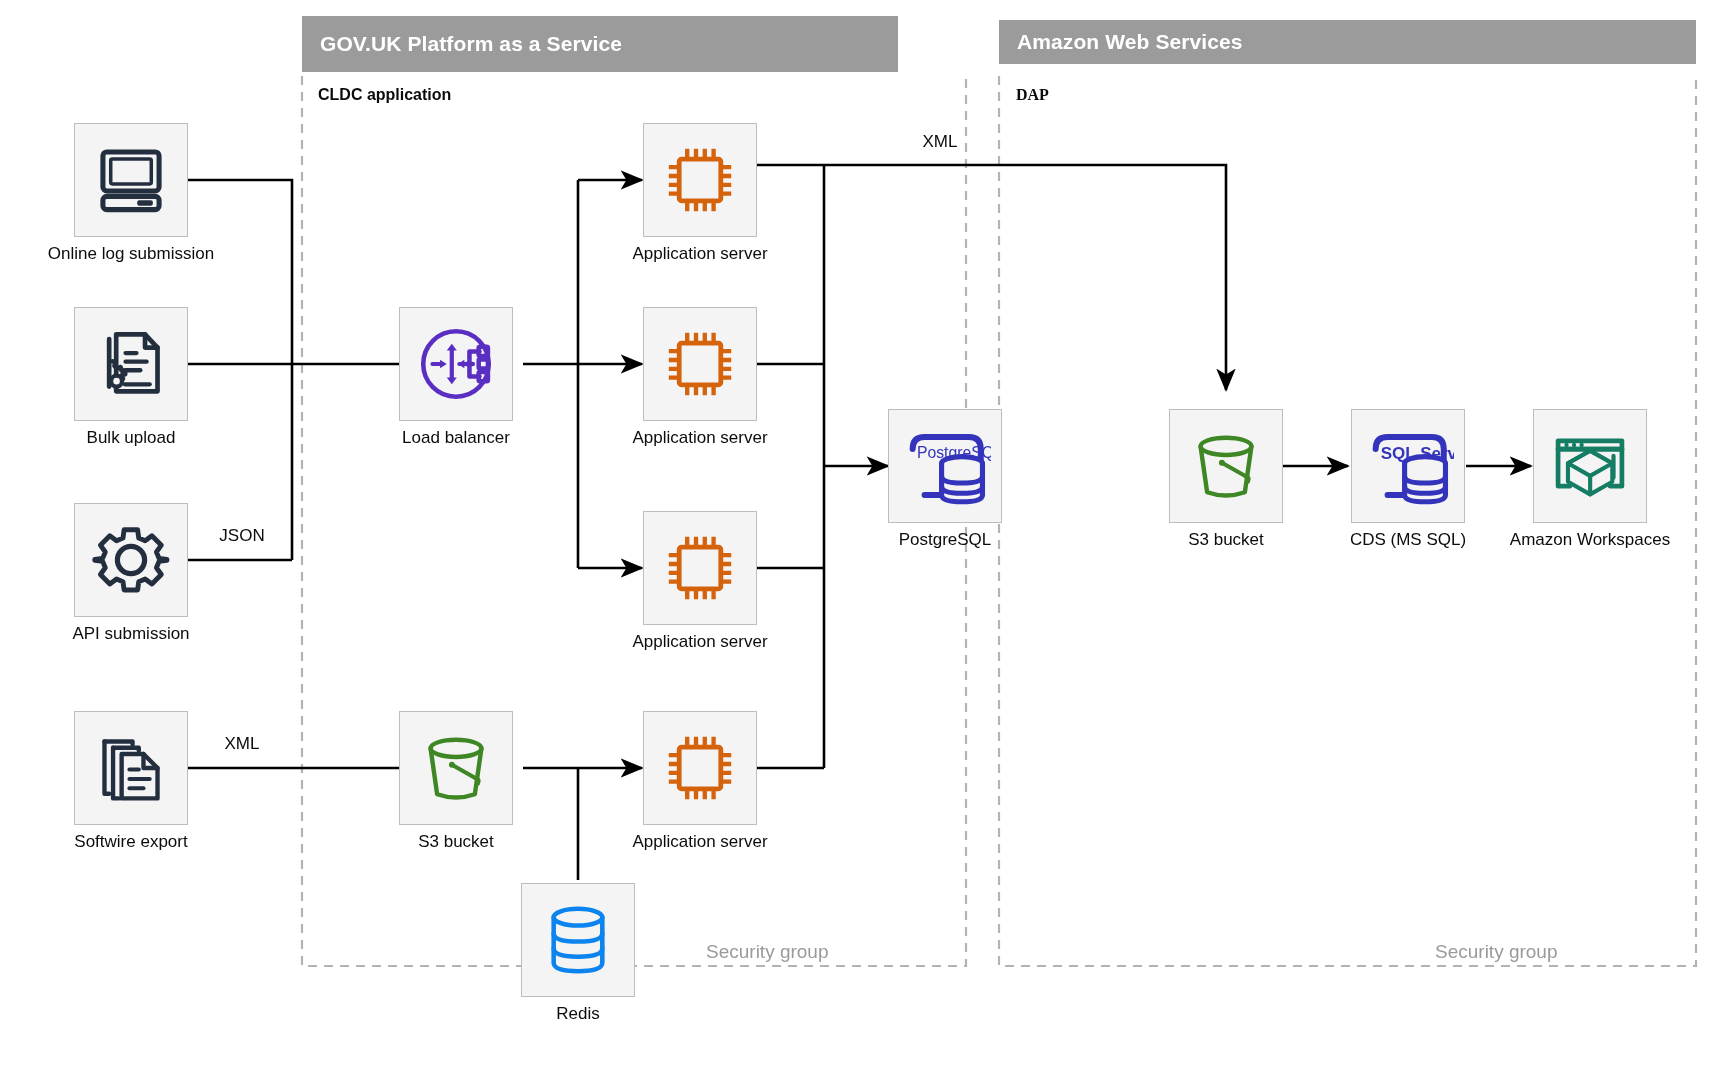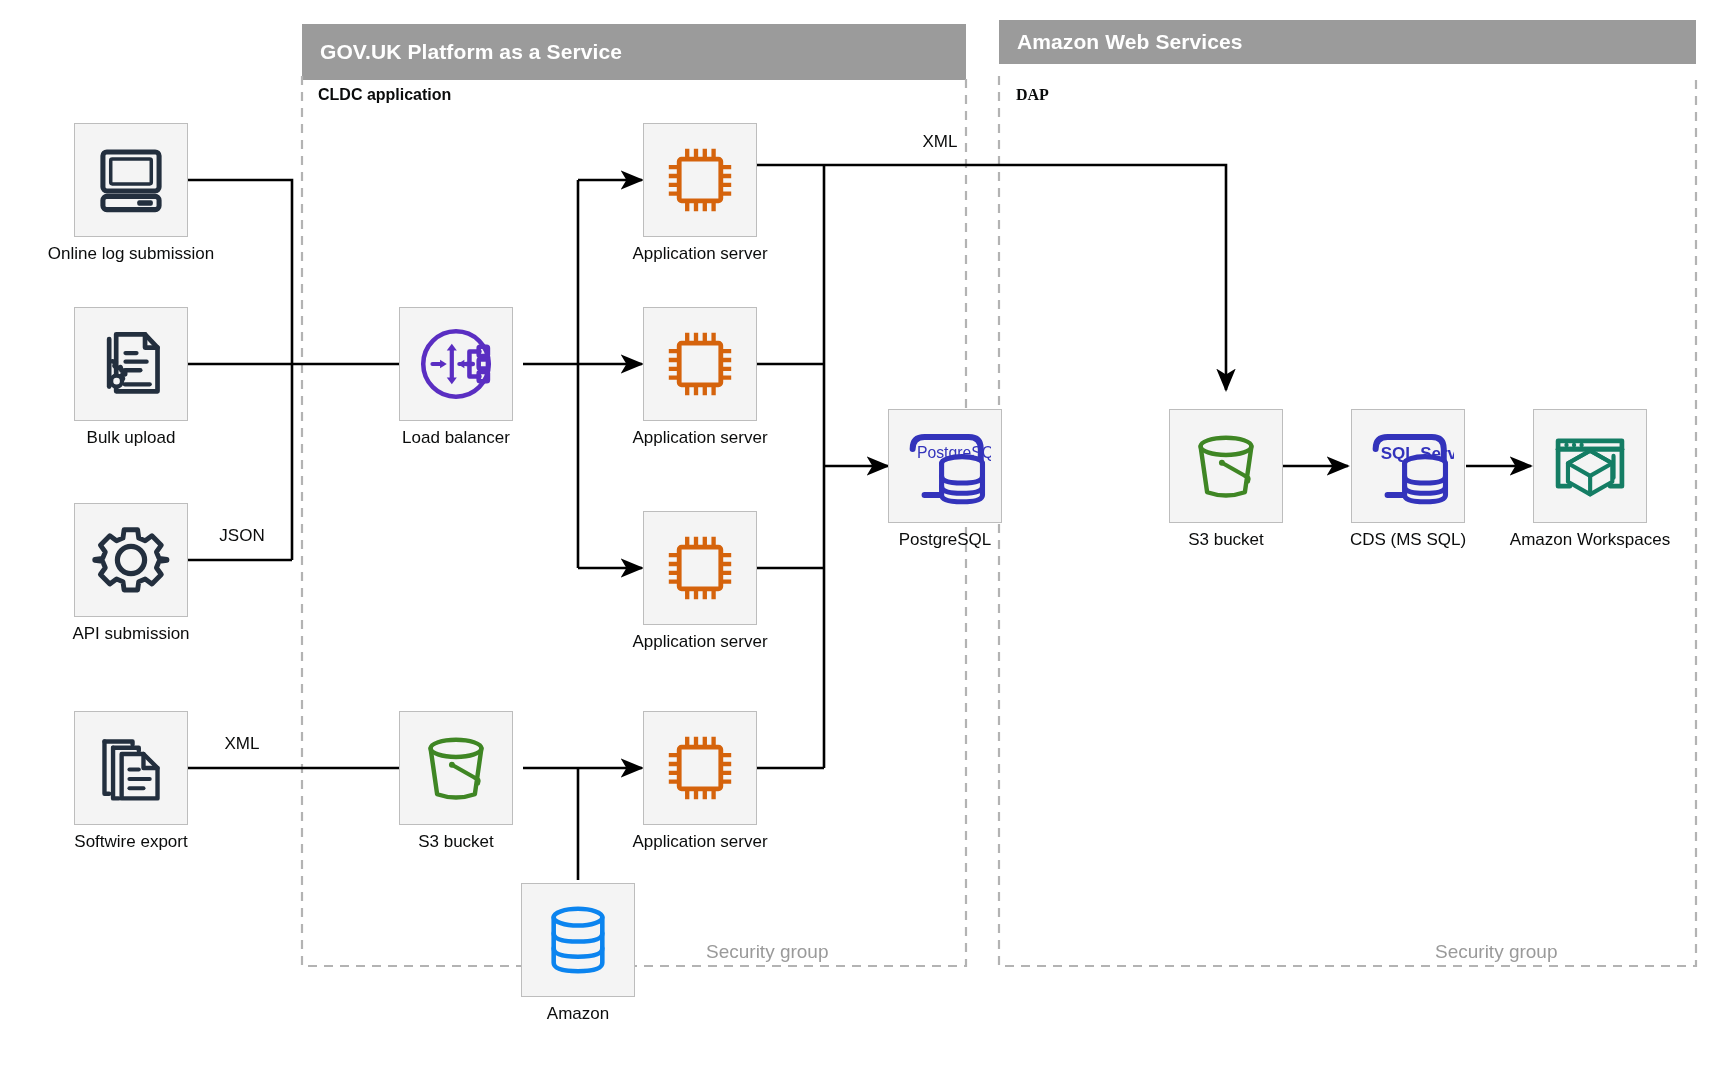--- a/index.html
+++ b/index.html
@@ -85,21 +85,21 @@
     white-space: nowrap;
     transform: translateX(-50%);
   }
   .tile svg { display: block; }
 </style>
 </head>
 <body>
 
 <div id="canvas">
 
-  <div class="zone-header" style="left:302px; top:24px; width:664px; height:56px;">
+  <div class="zone-header" style="left:302px; top:16px; width:596px; height:56px;">
     <span>GOV.UK Platform as a Service</span>
   </div>
   <div class="zone-header" style="left:999px; top:20px; width:697px; height:44px;">
     <span>Amazon Web Services</span>
   </div>
 
   <div class="zone-sub" style="left:318px; top:86px;">CLDC application</div>
   <div class="zone-sub" style="left:1016px; top:86px;font-family:Liberation Serif, serif;">DAP</div>
 
   <div class="sec-group" style="left:706px; top:941px; width:245px;">Security group</div>
@@ -331,21 +331,21 @@
     <div class="tile">
       <span>
         <svg width="66" height="76" viewBox="0 0 80 100" fill="none" stroke="#0b84ef" stroke-width="6" stroke-linejoin="round" stroke-linecap="round">
           <ellipse cx="40" cy="20" rx="32" ry="11"></ellipse>
           <path d="M8,20 L8,80 q0,11 32,11 q32,0 32,-11 L72,20"></path>
           <path d="M8,41 q0,11 32,11 q32,0 32,-11"></path>
           <path d="M8,61 q0,11 32,11 q32,0 32,-11"></path>
         </svg>
       </span>
     </div>
-    <div class="caption">Amazon</div>
+    <div class="caption">Redis</div>
   </div>
 
   <div class="node" style="left:945px; top:466px;">
     <div class="tile">
       <span>
         <svg width="92" height="86" viewBox="0 0 108 100" fill="none">
           <path d="M16,30 q0,-14 14,-14 L82,16 q14,0 14,14 L96,70 q0,14 -14,14 L30,84" stroke="#3333bb" stroke-width="7" fill="none" stroke-linejoin="round" stroke-linecap="round"></path>
           <text x="21" y="41" font-family="'Liberation Sans', sans-serif" font-size="18.5" fill="#3333bb">PostgreSQL</text>
           <g stroke="#3333bb" stroke-width="6" fill="#f4f4f4" stroke-linejoin="round" stroke-linecap="round">
             <ellipse cx="74" cy="47" rx="24" ry="8"></ellipse>

